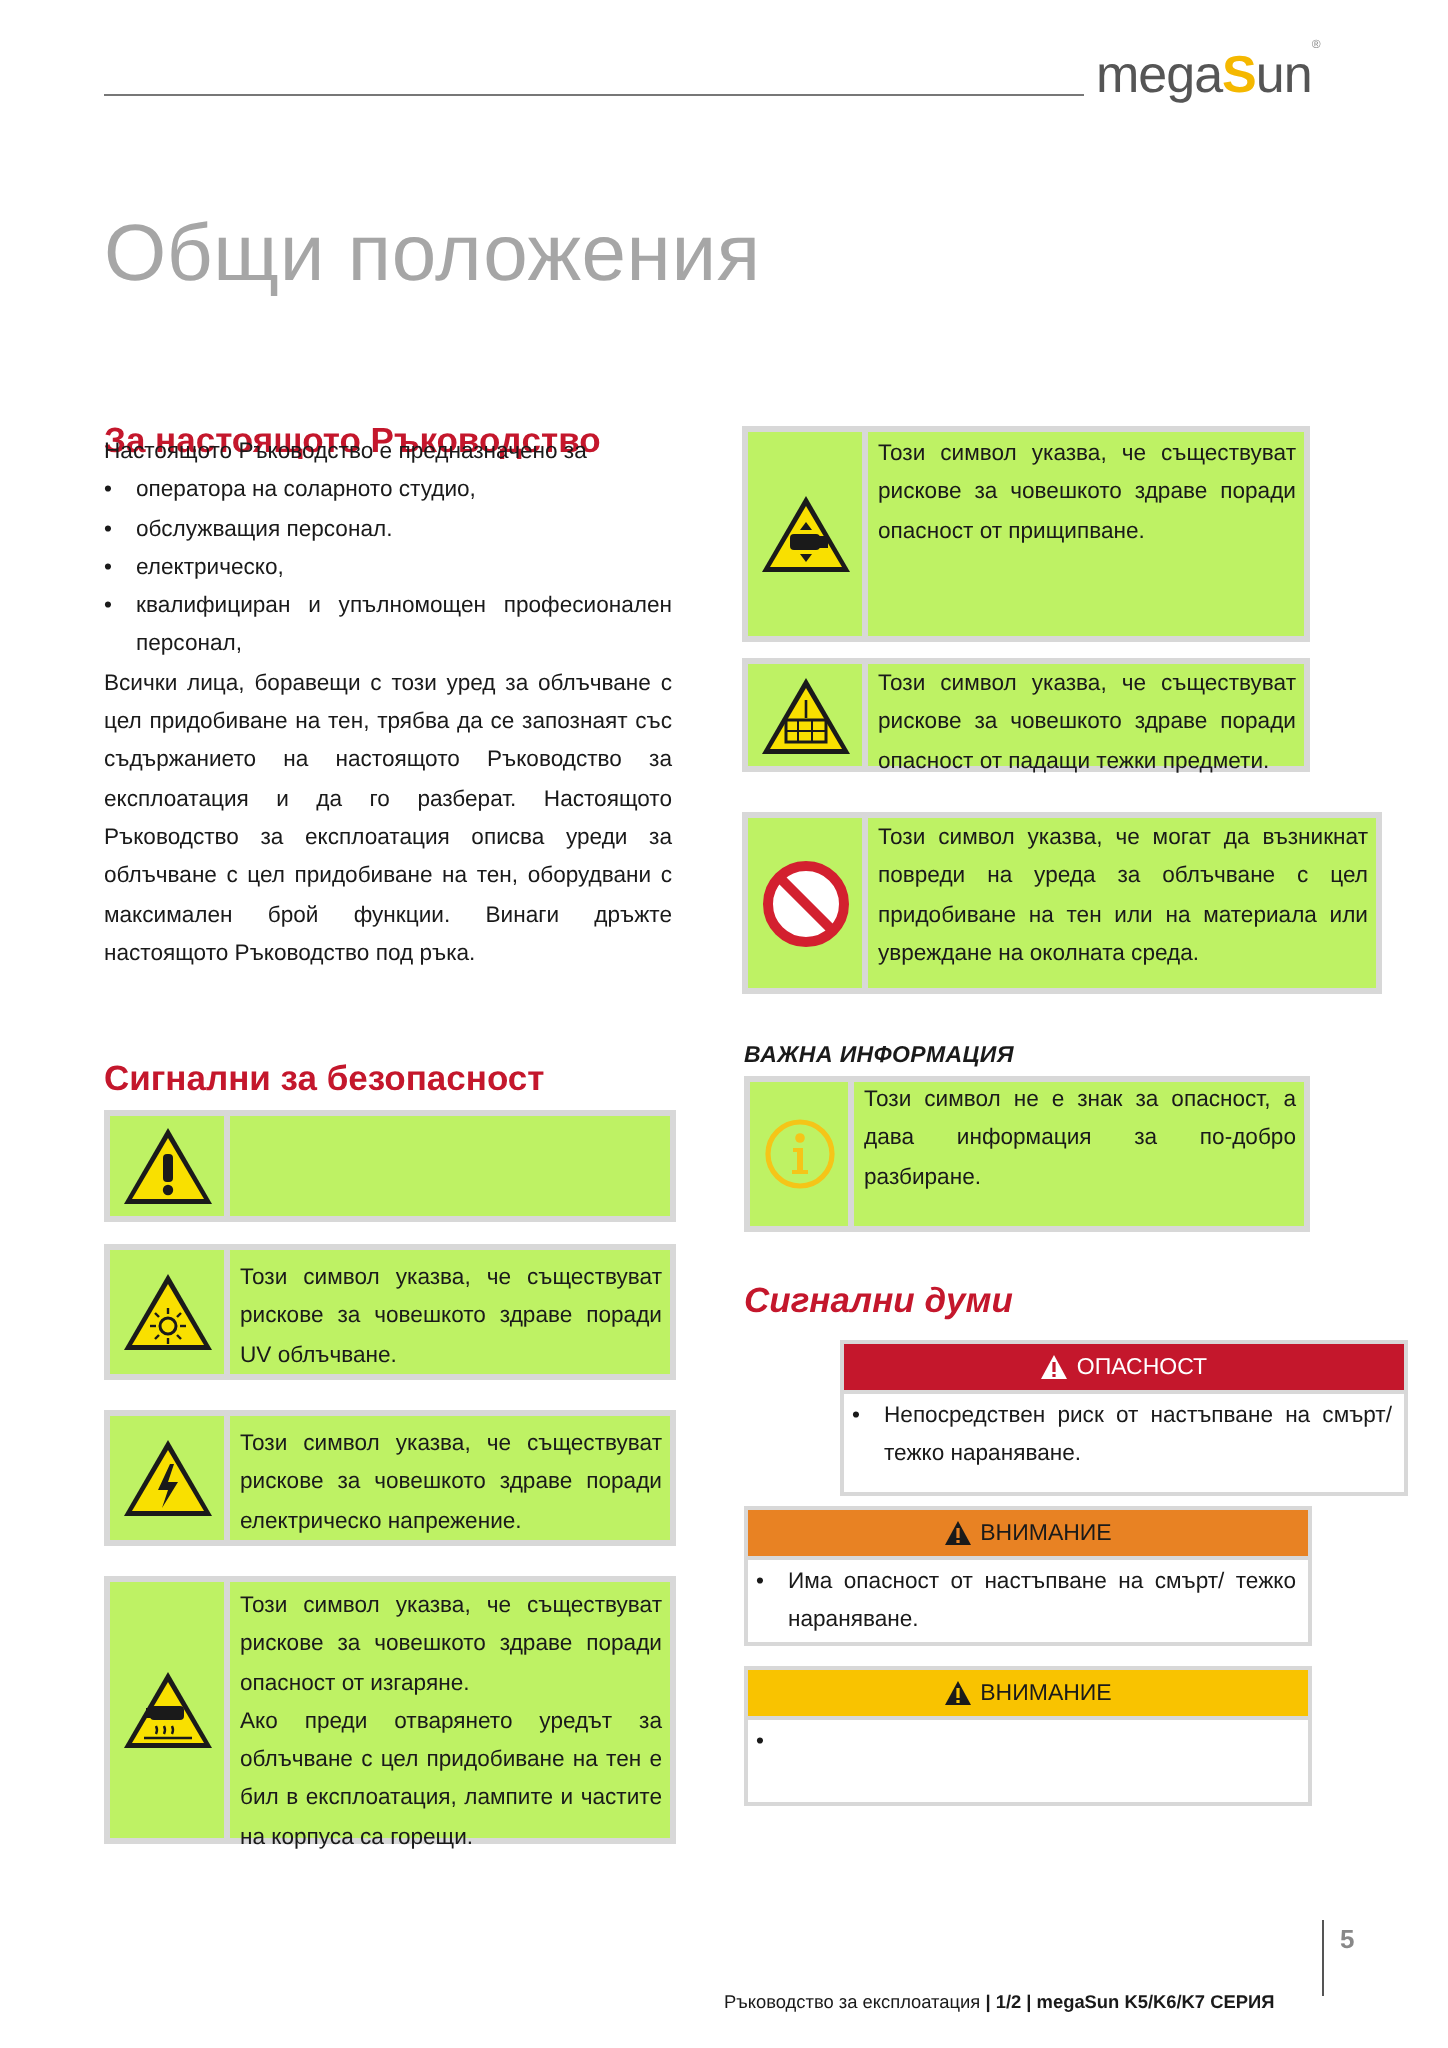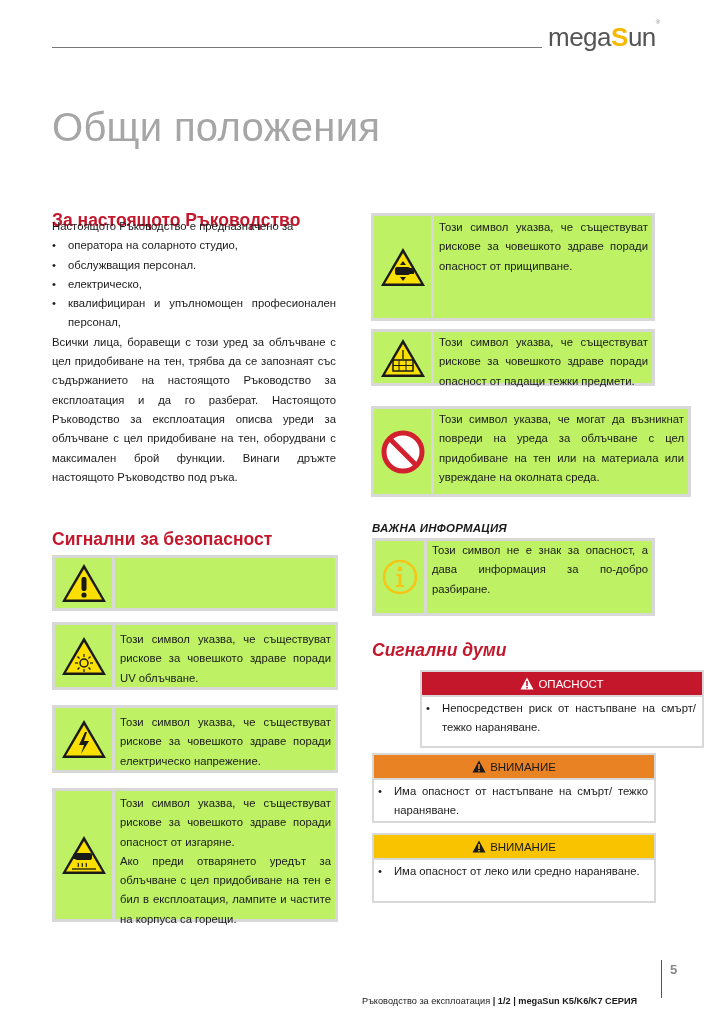--- a/index.html
+++ b/index.html
@@ -221,19 +221,18 @@
   <div class="sig-head caution">
     <svg width="14" height="13" viewBox="0 0 14 13">
       <polygon points="7,0.5 13.5,12.5 0.5,12.5" fill="#1a1a1a"></polygon>
       <rect x="6.2" y="4" width="1.6" height="5" fill="#f9c300"></rect>
       <rect x="6.2" y="10" width="1.6" height="1.5" fill="#f9c300"></rect>
     </svg>
     <span>ВНИМАНИЕ</span>
   </div>
   <div class="sig-body bul">
       <span class="dot">•</span>
-      <span class="t">Има опасност от леко или средно нараняване.</span>
     </div>
 </div>
 
 <div class="footer"><span>Ръководство за експлоатация</span><b> | </b><b>1/2</b><b> | </b><b>megaSun K5/K6/K7 СЕРИЯ</b></div>
 <div class="footer-rule"></div>
 <div class="page-num">5</div>
 
 </body></html>

